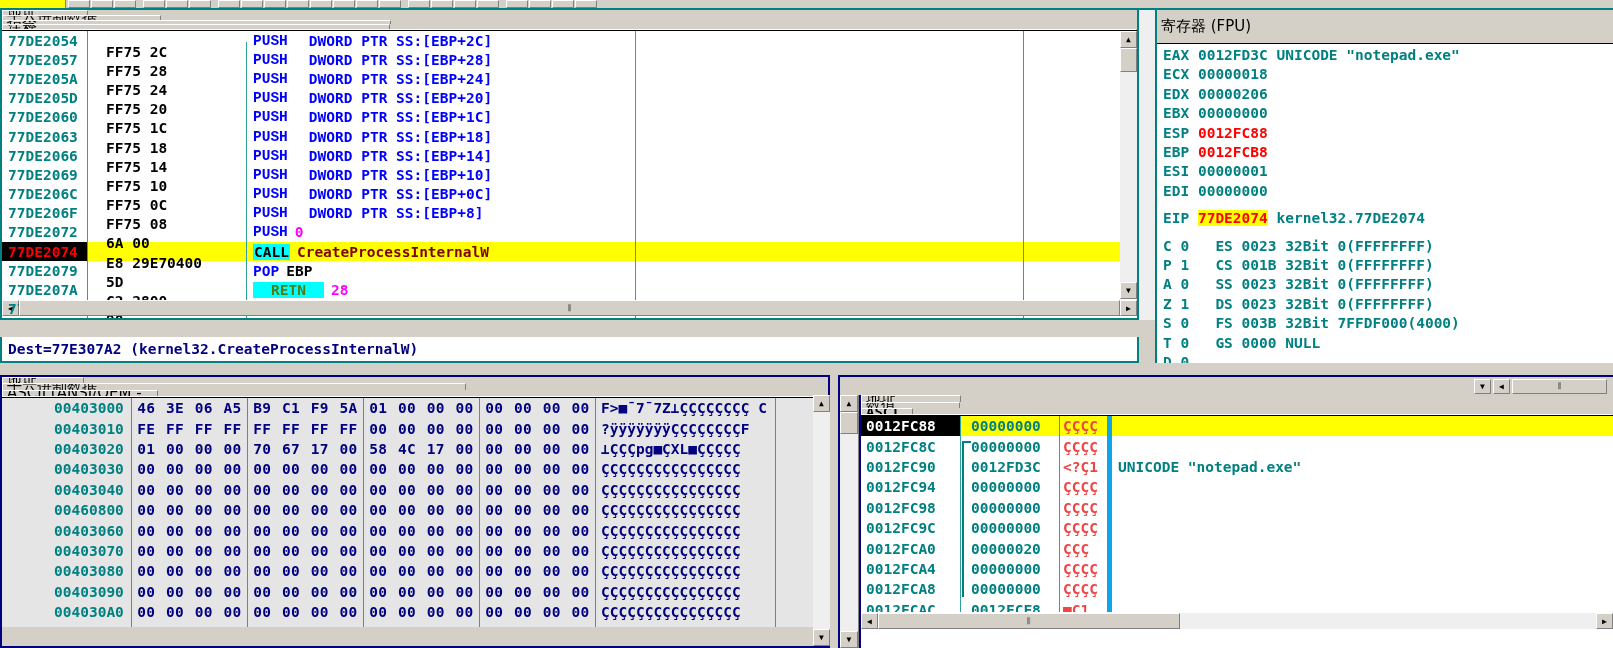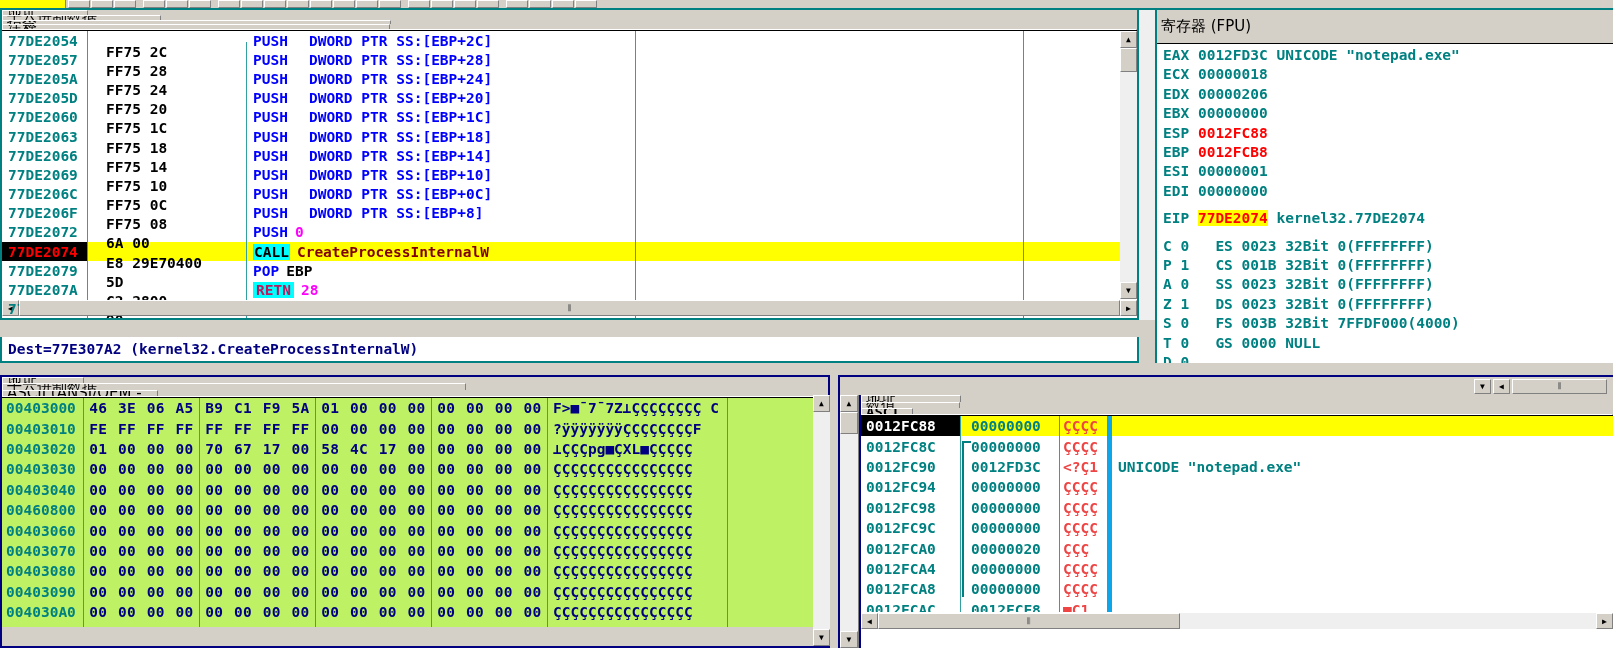--- a/index.html
+++ b/index.html
@@ -79,23 +79,23 @@
     overflow: hidden; white-space: nowrap;
   }
   .dc-addr { width: 86px; padding-left: 6px; color: #008080; border-right: 1px solid #33a0a0; }
   .dis-row.sel .dc-addr { background: #000000; color: #ff0000; }
   .dc-hex  { width: 159px; padding-left: 18px; color: #000000; border-right: 1px solid #33a0a0; margin-top: 22px; }
   .dc-ins  { width: 389px; padding-left: 6px; color: #0000ff; border-right: 1px solid #33a0a0; }
   .dc-com  { width: 388px; padding-left: 6px; color: #008080; border-right: 1px solid #33a0a0; }
   .dc-lab  { flex: 1; padding-left: 6px; color: #008080; }
 
   .op-call { background: #00ffff; color: #000000; padding: 0 1px; }
-  .op-retn { background: #00ffff; color: #be185d; padding: 0 3px; text-align: right; }
+  .op-retn { background: #00ffff; color: #4d7c0f; padding: 0 18px; text-align: right; }
   .op-pop  { color: #0000ff; }
-  .op-push { color: #0000ff; }
+  .op-push { color: #0000ff; font-family: Liberation Mono, monospace; }
   .op-nop  { color: #000000; }
   .arg-fn  { color: #800000; margin-left: 7px; }
   .arg-num { color: #ff00ff; margin-left: 7px; }
   .arg-reg { color: #000000; margin-left: 7px; }
   .arg-mem { color: #0000ff; margin-left: 21px; }
 
   
   .hscroll {
     display: flex; height: 17px; background: #d4d0c8; align-items: stretch;
     border-top: 1px solid #ffffff;
@@ -171,21 +171,21 @@
   
   #dump {
     left: 0; top: 375px; width: 830px; height: 273px;
     border: 2px solid #000080;
     background: #ffffff;
   }
   .dmp-hdr .h-addr  { width: 82px; }
   .dmp-hdr .h-hex   { width: 464px; }
   .dmp-hdr .h-ascii { width: 156px; }
   .dmp-hdr .h-rest  { flex: 1; }
-  .dmp-body { height: 229px; overflow: hidden; background: #bef264; }
+  .dmp-body { height: 229px; overflow: hidden; background: #e5e5e5; padding-left: 48px; }
   .dmp-row {
     display: flex; height: 20.4px; align-items: center;
     font-family: "DejaVu Sans Mono", "Liberation Mono", monospace;
     font-size: 14.5px; font-weight: bold; white-space: nowrap;
   }
   .dm-addr {
     width: 82px; padding-left: 4px; color: #008080;
     border-right: 1px solid #33a0a0; height: 20.4px;
     display: flex; align-items: center;
   }

